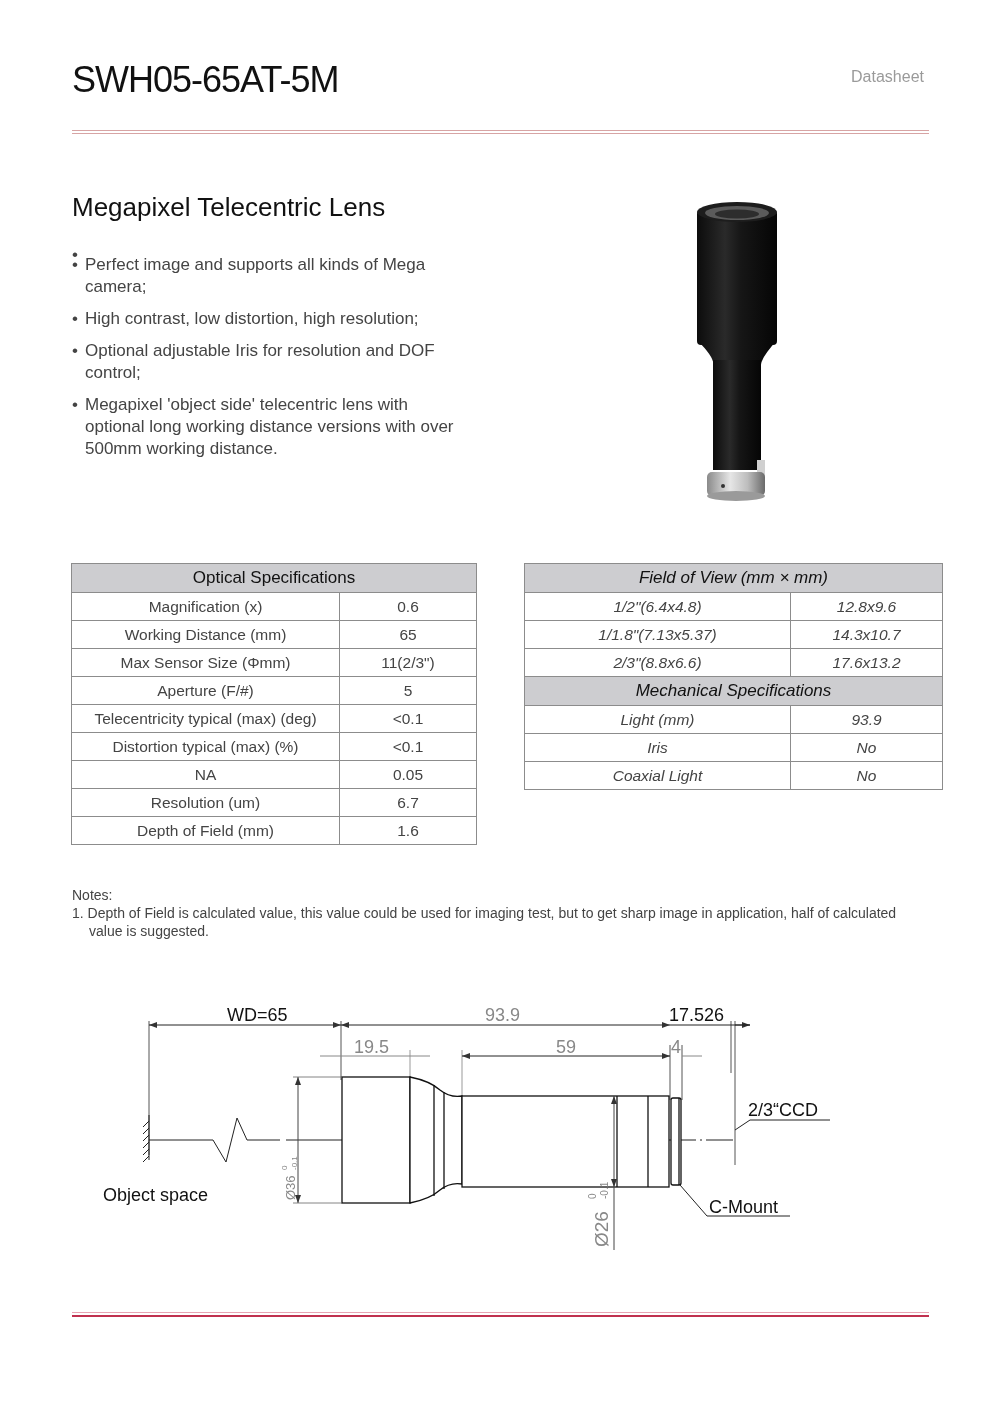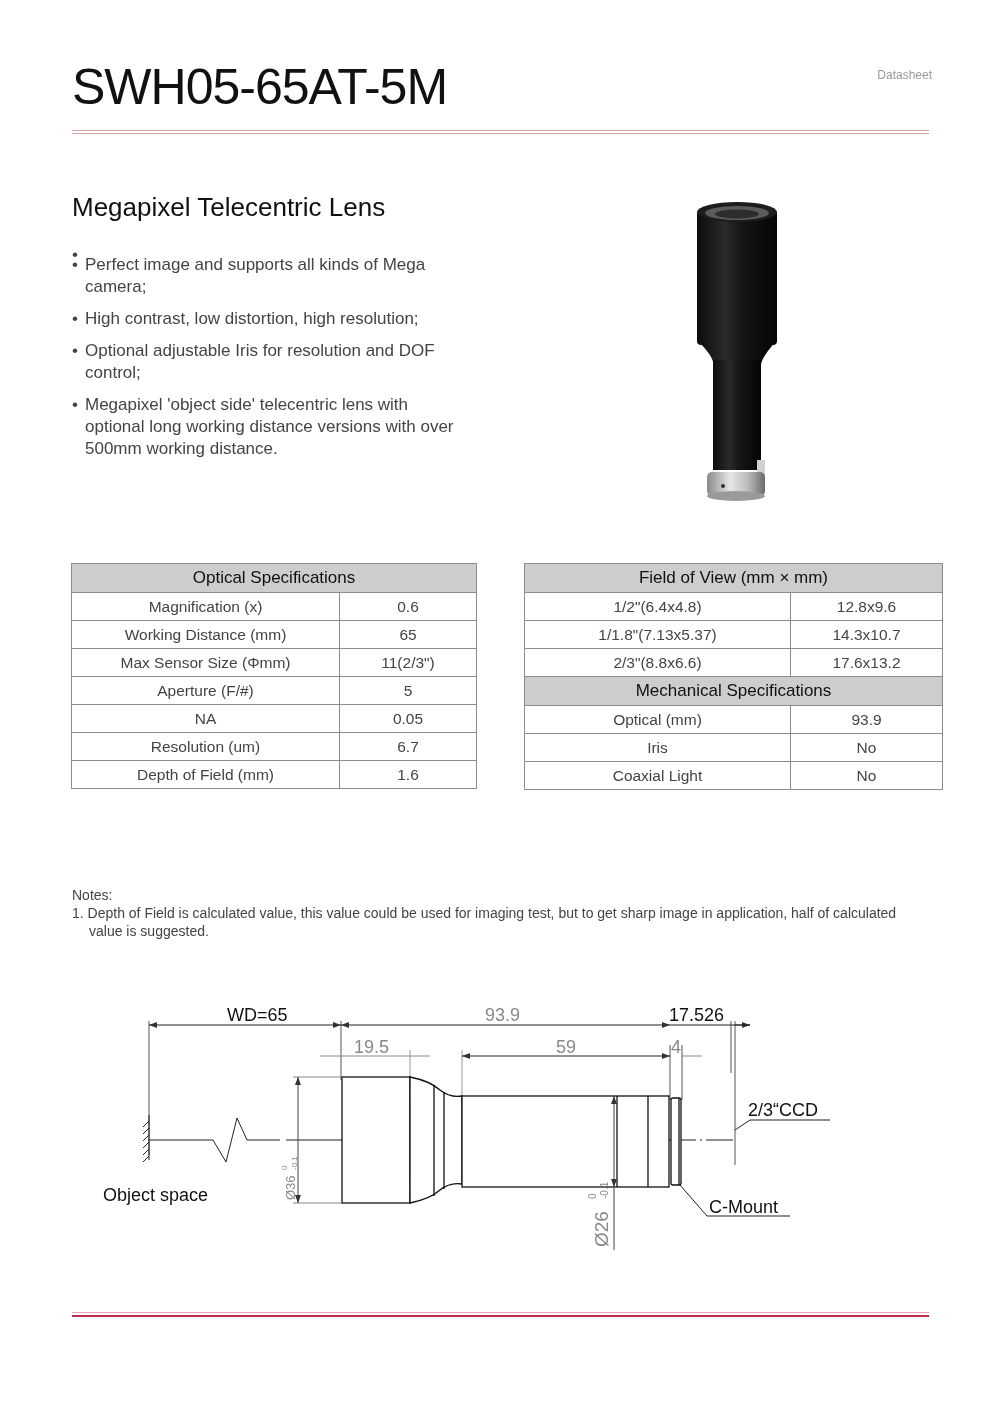--- a/index.html
+++ b/index.html
@@ -1,35 +1,35 @@
 <!DOCTYPE html>
 <html><head>
 <meta charset="utf-8">
 <style>
   html, body { margin: 0; padding: 0; background: #ffffff; }
   body { width: 1000px; height: 1415px; position: relative; overflow: hidden;
          font-family: "Liberation Sans", sans-serif; color: #222; }
   .abs { position: absolute; }
-  .title { left: 72px; top: 62px; font-size: 50px; color: #111; letter-spacing: -1px; line-height: 1; }
-  .doc-type { right: 68px; top: 68px; font-size: 12px; color: #9a9a9a; }
+  .title { left: 72px; top: 62px; font-size: 36px; color: #111; letter-spacing: -1px; line-height: 1; }
+  .doc-type { right: 76px; top: 68px; font-size: 16px; color: #9a9a9a; }
   .rule-top { left: 72px; top: 130px; width: 857px; height: 5px; }
   .rule-top .l1 { position: absolute; left: 0; top: 0; width: 100%; height: 1px; background: #d7a4a4; }
   .rule-top .l2 { position: absolute; left: 0; top: 3px; width: 100%; height: 1px; background: #d7a4a4; }
   .subtitle { left: 72px; top: 192px; font-size: 26px; color: #111; }
   .features { left: 72px; top: 244px; width: 400px; margin: 0; padding: 0; list-style: none; font-size: 17px; color: #444; line-height: 22px; }
   .features li { position: relative; padding-left: 13px; margin-bottom: 10px; }
   .features li .bullet { position: absolute; left: 0; top: 0; }
   .product-photo { left: 675px; top: 190px; width: 140px; height: 340px; }
 
   table.spec { border-collapse: collapse; position: absolute; font-size: 15.5px; color: #444; border-radius: 31px; }
   table.spec td, table.spec th { border: 1px solid #8c8c8c; text-align: center; height: 27px; padding: 0; font-weight: normal; }
   table.spec th { background: #cdcdd0; color: #111; font-size: 17px; height: 28px; }
   #optical { left: 71px; top: 563px; width: 406px; }
   #optical td.k { width: 267px; }
-  #fov { left: 524px; top: 563px; width: 419px; }
+  #fov { left: 524px; top: 563px; width: 419px; font-style: italic; }
   #fov td.k { width: 265px; }
 
   .notes { left: 72px; top: 886px; font-size: 14px; color: #444; line-height: 18px; width: 860px; }
   .notes .n1 { padding-left: 17px; text-indent: -17px; }
 
   .drawing { left: 90px; top: 995px; width: 760px; height: 270px; }
   .drawing text { font-family: "Liberation Sans", sans-serif; }
   .rule-bottom { left: 72px; top: 1312px; width: 857px; height: 6px; }
   .rule-bottom .l1 { position: absolute; left: 0; top: 0; width: 100%; height: 1px; background: #e7a3b2; }
   .rule-bottom .l2 { position: absolute; left: 0; top: 3px; width: 100%; height: 2px; background: #c0304e; }
@@ -96,20 +96,28 @@
       </tr>
   <tr>
         <td class="k">Max Sensor Size (Φmm)</td>
         <td>11(2/3")</td>
       </tr>
   <tr>
         <td class="k">Aperture (F/#)</td>
         <td>5</td>
       </tr>
   <tr>
+        <td class="k">Telecentricity typical (max) (deg)</td>
+        <td>&lt;0.1</td>
+      </tr>
+  <tr>
+        <td class="k">Distortion typical (max) (%)</td>
+        <td>&lt;0.1</td>
+      </tr>
+  <tr>
         <td class="k">NA</td>
         <td>0.05</td>
       </tr>
   <tr>
         <td class="k">Resolution (um)</td>
         <td>6.7</td>
       </tr>
   <tr>
         <td class="k">Depth of Field (mm)</td>
         <td>1.6</td>
@@ -131,21 +139,21 @@
         <td>14.3x10.7</td>
       </tr>
   <tr>
         <td class="k">2/3"(8.8x6.6)</td>
         <td>17.6x13.2</td>
       </tr>
   <tr>
         <th colspan="2">Mechanical Specifications</th>
       </tr>
   <tr>
-        <td class="k">Optical (mm)</td>
+        <td class="k">Light (mm)</td>
         <td>93.9</td>
       </tr>
   <tr>
         <td class="k">Iris</td>
         <td>No</td>
       </tr>
   <tr>
         <td class="k">Coaxial Light</td>
         <td>No</td>
       </tr>

